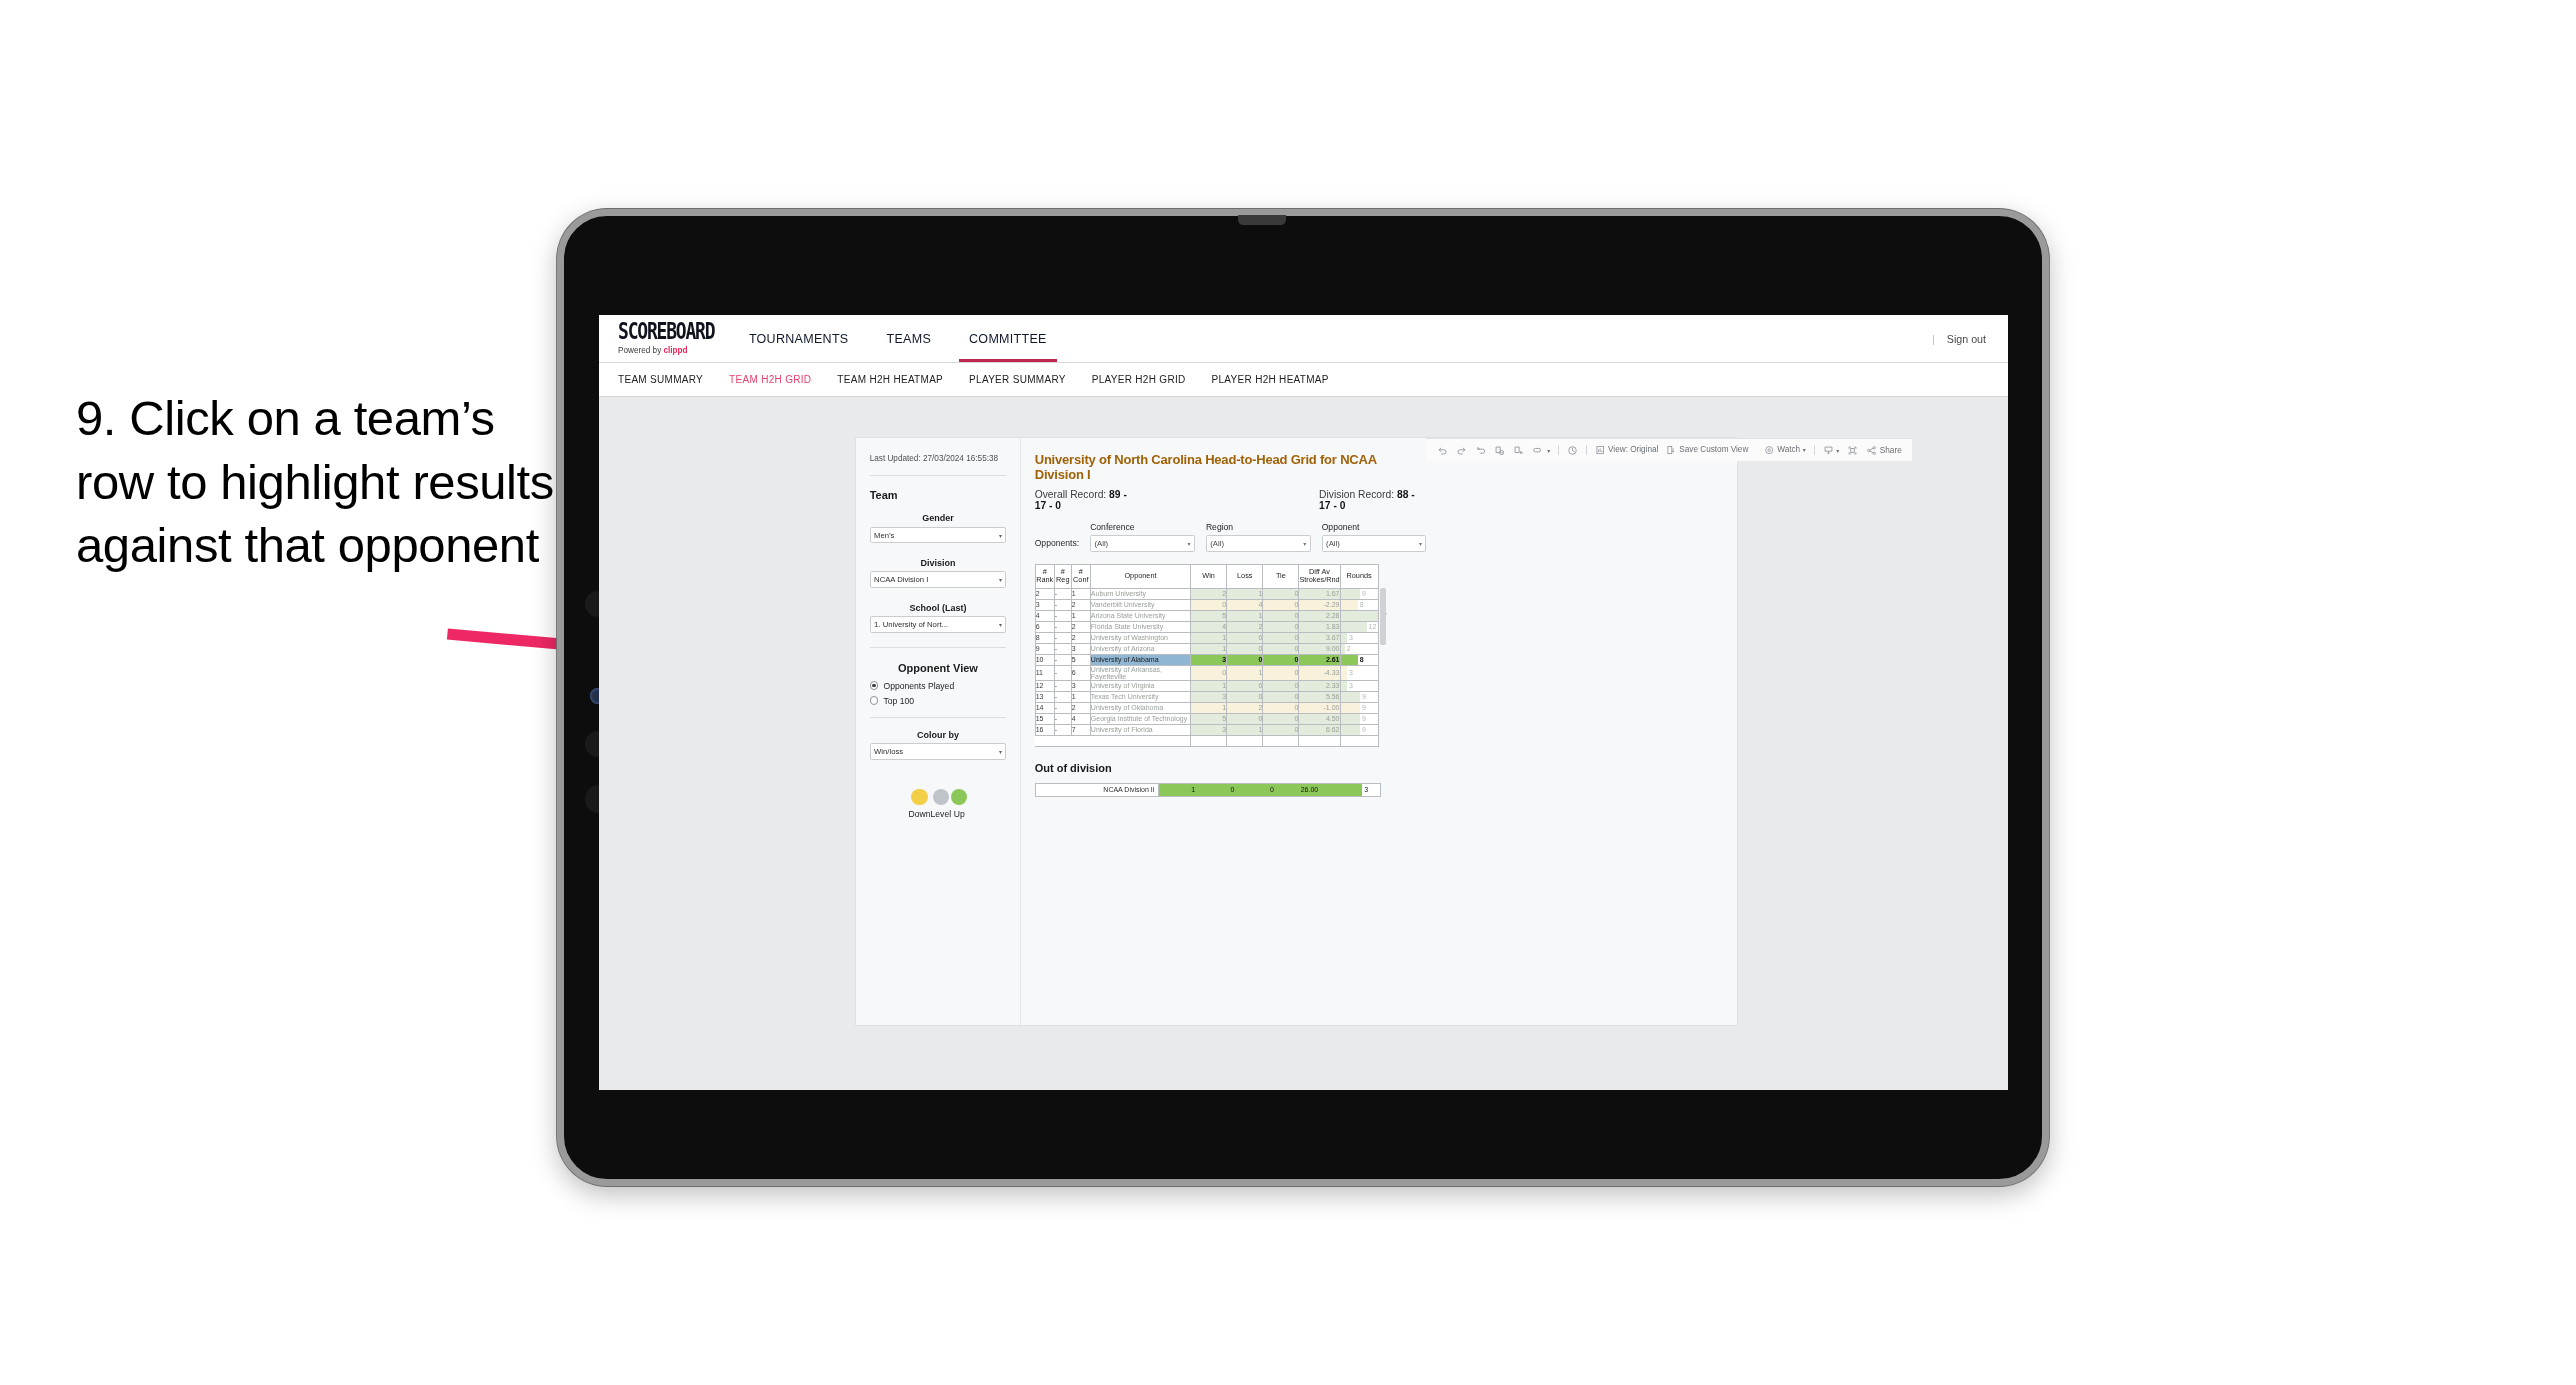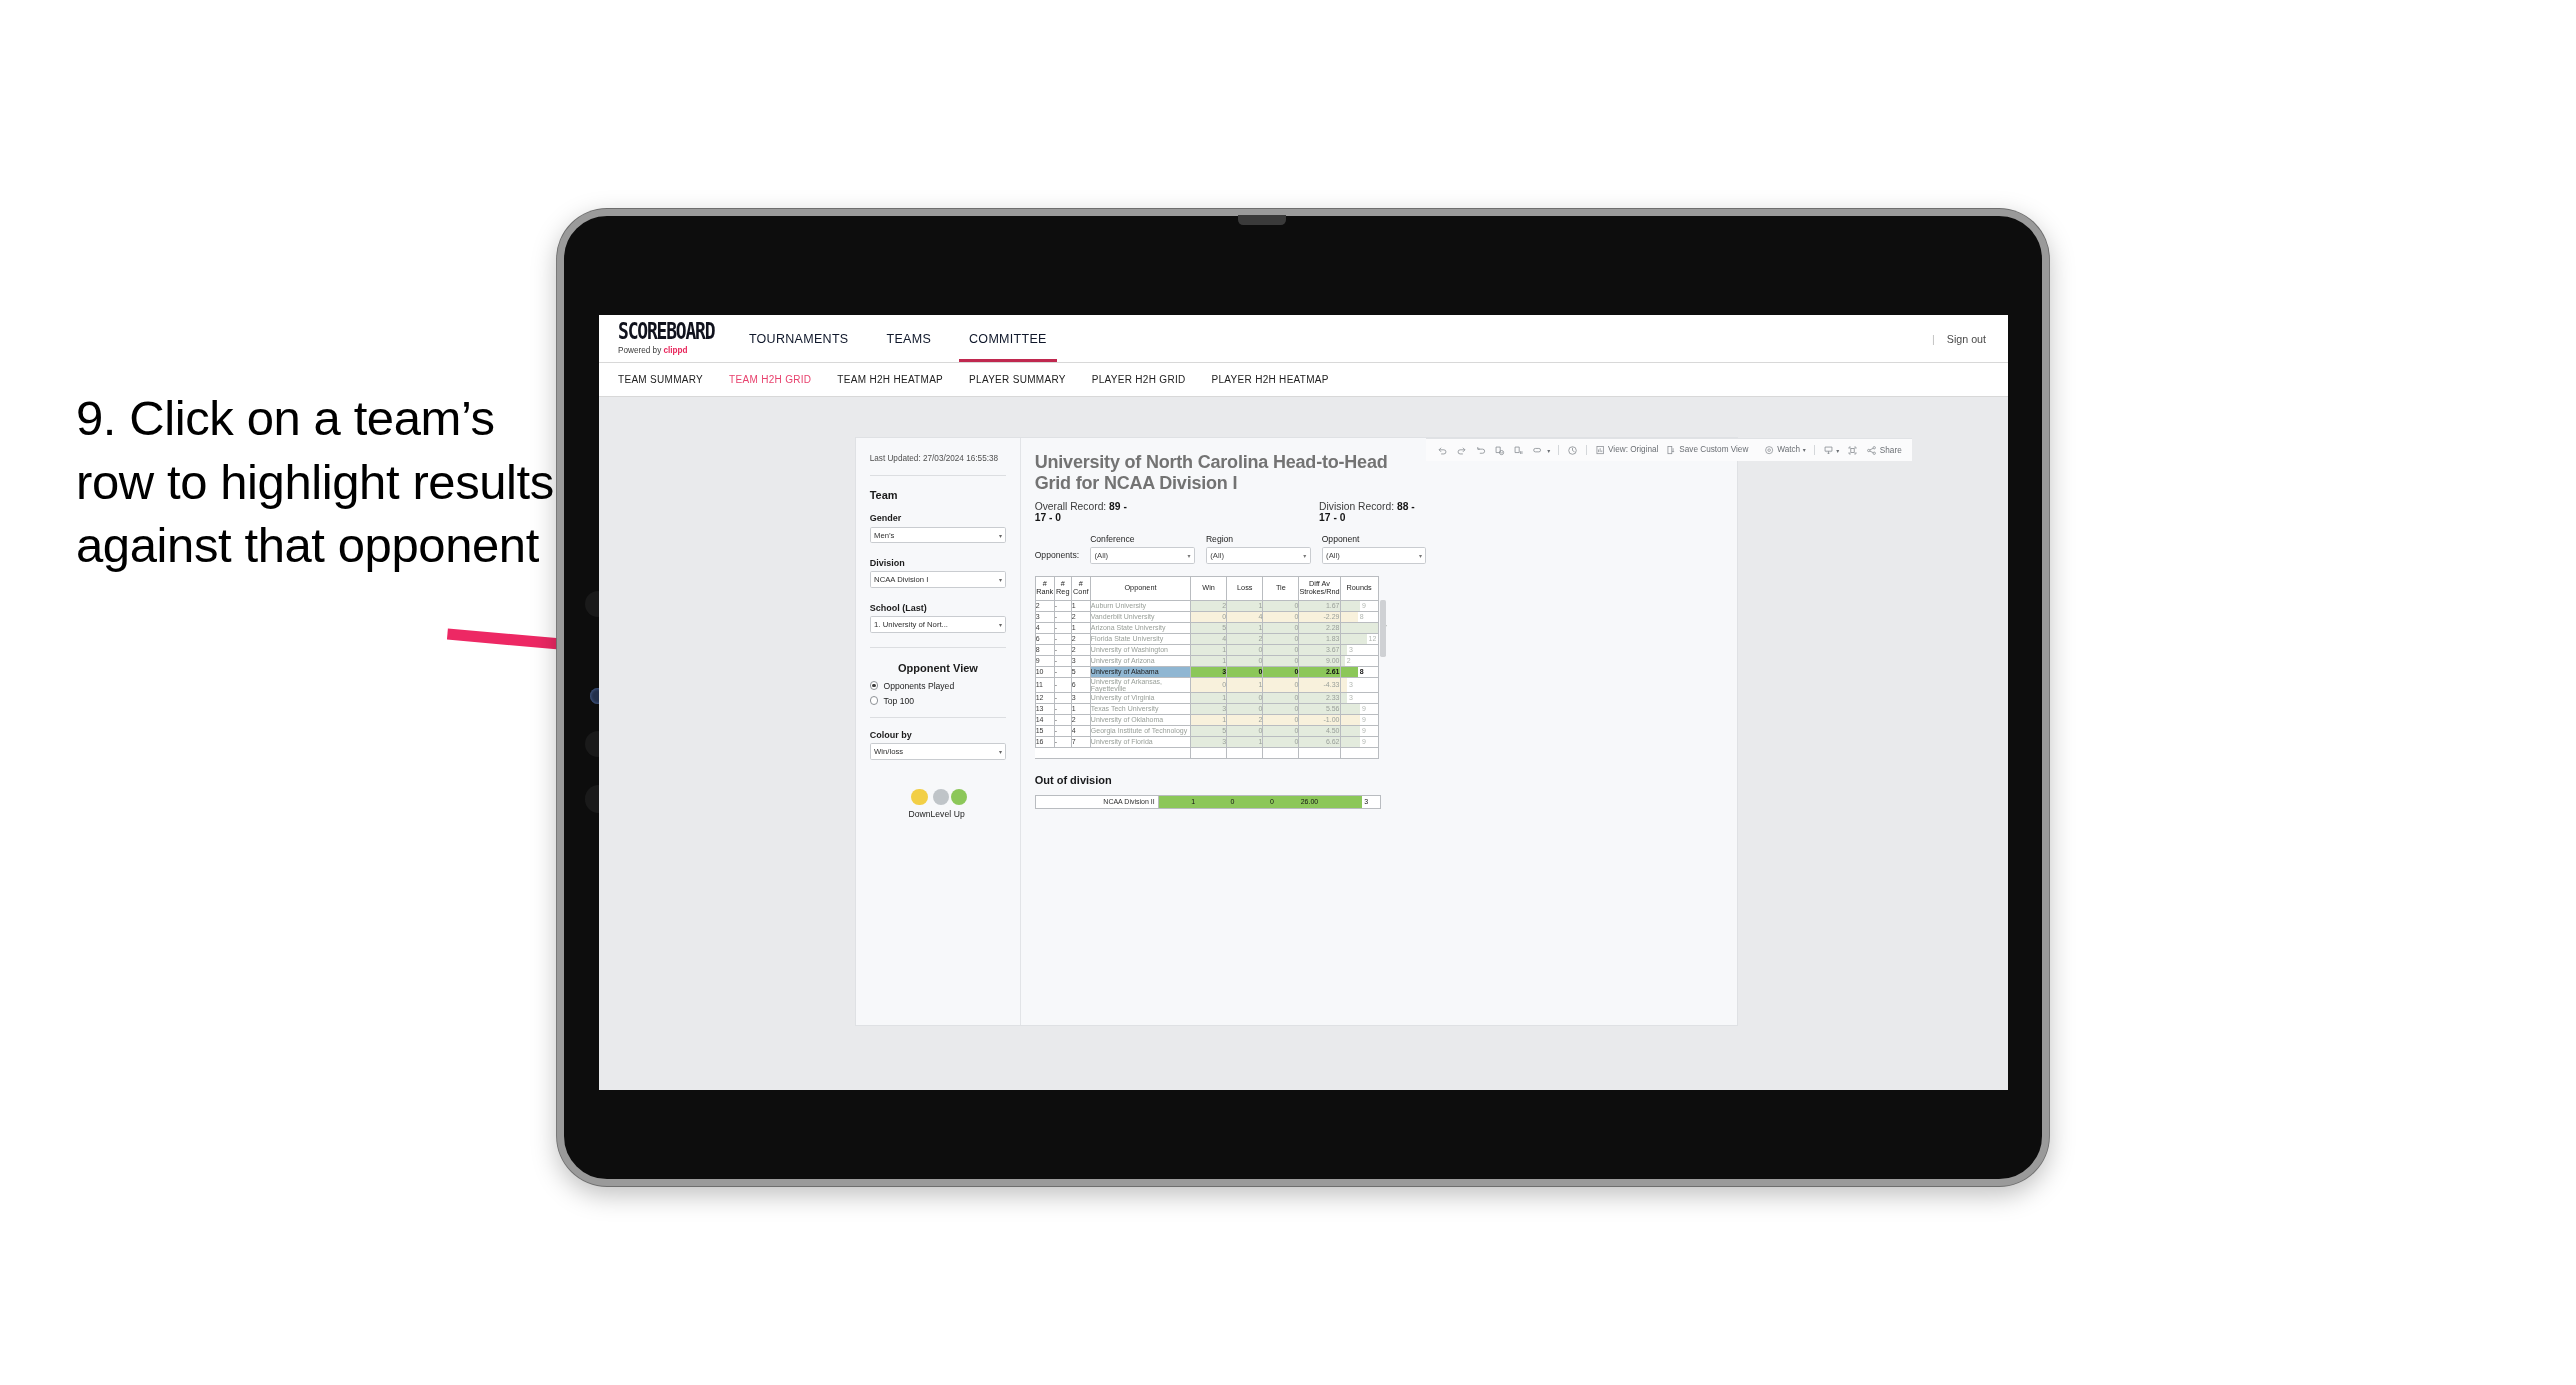--- a/index.html
+++ b/index.html
@@ -86,41 +86,41 @@
   #vizbody{display:flex;flex:1;min-height:0;}
 
   
   #pane{
     width:165px;background:#f7f8fa;border-right:0.9px solid #e2e4e7;
     padding:14.6px 13.7px 0 13.7px;box-sizing:border-box;flex-shrink:0;
   }
   .updated{font-size:8.2px;color:#4f4f4f;line-height:1.45;}
   .rule{height:0.9px;background:#dcdee1;margin:11px 0 0 0;}
   .pane-h{font-size:11px;font-weight:bold;color:#1b1b1b;margin:13px 0 12px 0;}
-  .fl{font-size:9px;font-weight:bold;color:#1b1b1b;margin-bottom:3.4px;}
+  .fl{font-size:9px;font-weight:bold;color:#1b1b1b;margin-bottom:3.4px;text-align:center;}
   .sel{
     height:14.6px;background:#fff;border:0.9px solid #c9ccd0;border-radius:1.7px;
     display:flex;align-items:center;padding:0 3.4px;font-size:7.7px;color:#2e2e2e;
     position:relative;margin-bottom:14.6px;cursor:pointer;
   }
   .sel .caret{margin-left:auto;font-size:6px;color:#666;}
   .ov-h{font-size:11px;font-weight:bold;color:#1b1b1b;margin:13.7px 0 6.9px 0;text-align:center;}
   .radio{display:flex;align-items:center;gap:5.2px;font-size:8.6px;color:#232323;margin-bottom:5.2px;cursor:pointer;}
   .rdot{width:8.6px;height:8.6px;border-radius:50%;border:0.9px solid #8d9196;background:#fff;
         box-sizing:border-box;position:relative;flex-shrink:0;}
   .rdot.on::after{content:"";position:absolute;left:1.7px;top:1.7px;width:3.4px;height:3.4px;
         border-radius:50%;background:#3b3b3b;}
   #legend{display:flex;justify-content:center;margin-top:29px;padding:0 5.2px;}
   .leg{display:flex;flex-direction:column;align-items:center;gap:4.3px;}
   .lcirc{width:16.3px;height:16.3px;border-radius:50%;}
   .llab{font-size:8.6px;color:#232323;}
 
   
   #content{flex:1;min-width:0;padding:13.7px 0 0 13.7px;box-sizing:border-box;position:relative;}
-  #viztitle{font-size:18px;font-weight:bold;color:#737373;letter-spacing:-0.2px;}
+  #viztitle{font-size:13px;font-weight:bold;color:#a16207;letter-spacing:-0.2px;}
   #records{display:flex;margin-top:7.7px;font-size:10.3px;color:#3b3b3b;}
   #records b{color:#151515;}
   #rec-div{margin-left:180px;}
 
   #filters{display:flex;align-items:flex-end;margin-top:11px;gap:11px;}
   #oplab{font-size:8.6px;color:#2b2b2b;padding-bottom:3.4px;}
   .fgrp{display:flex;flex-direction:column;}
   .fgrp .flab{font-size:8.6px;color:#232323;margin-bottom:2.6px;}
   .fsel{
     height:14.6px;background:#fff;border:0.9px solid #c9ccd0;border-radius:1.7px;

